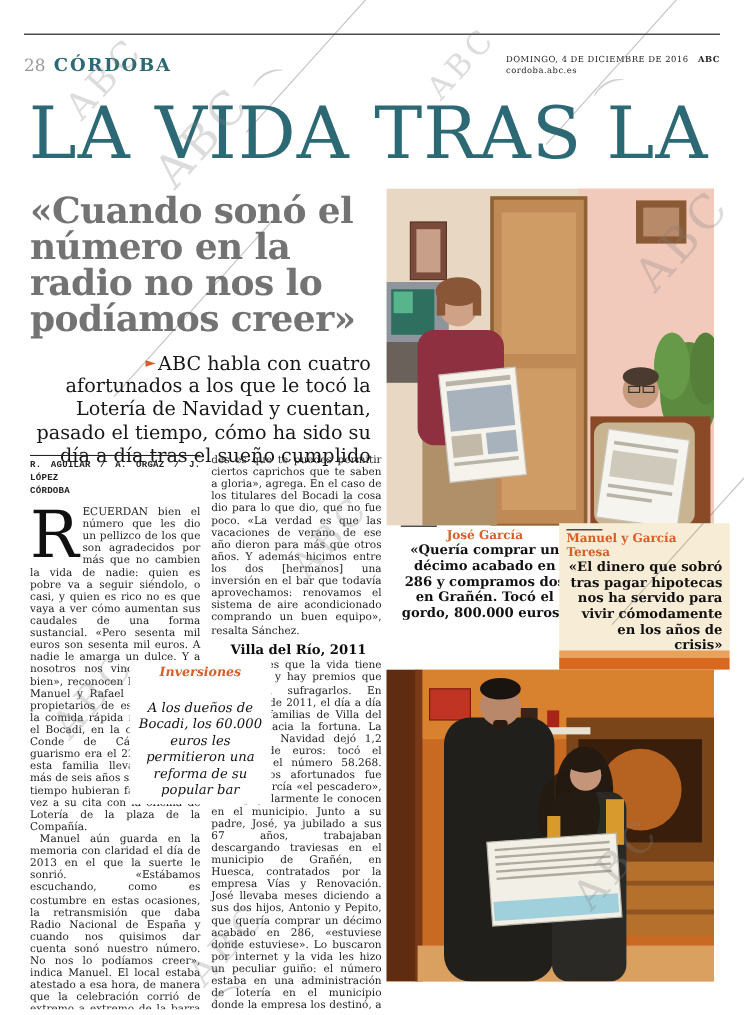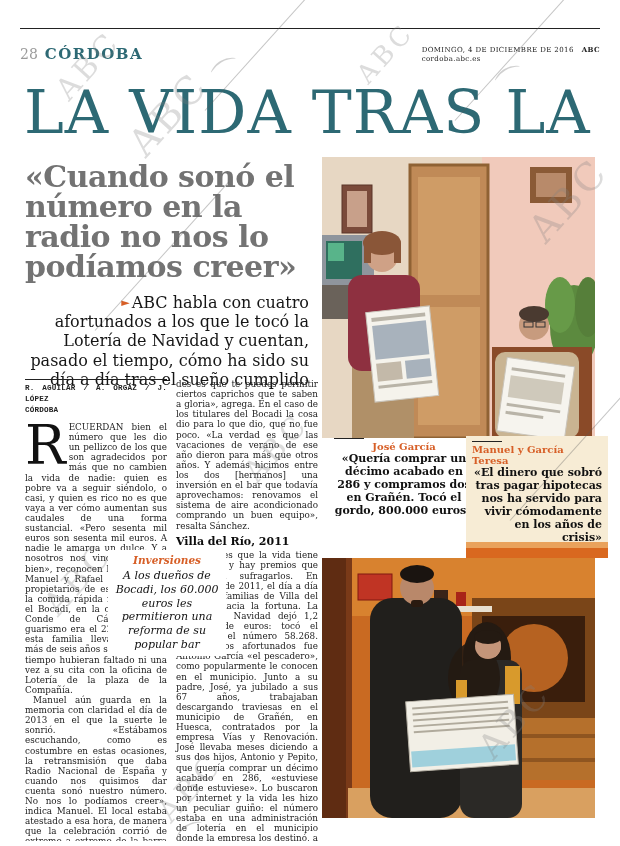--- a/index.html
+++ b/index.html
@@ -22,25 +22,25 @@
   .standfirst{position:absolute;left:25px;top:293px;width:284px;font-size:16px;line-height:1.2;
               color:#161616;text-align:right;}
   .standfirst .bullet{color:#d75f27;font-size:11px;vertical-align:2px;margin-right:2px;}
   .bodycols{position:absolute;left:25px;top:379px;width:293px;height:462px;display:flex;gap:9px;
             overflow:hidden;}
   .col{width:142px;font-size:8.8px;line-height:1.15;text-align:justify;color:#222;}
   .byline{border-top:1px solid #222;padding-top:3px;font-family:Liberation Mono, monospace;
           font-weight:bold;font-size:7.6px;letter-spacing:.2px;line-height:1.45;margin-bottom:6px;}
   .dropcap{float:left;font-size:54px;line-height:.8;padding:2px 3px 0 0;font-weight:normal;color:#111;}
   .p2{text-indent:8px;margin-top:2px;}
-  .subhead{font-weight:bold;font-size:11px;margin:5px 0 2px 0;color:#0d0d0d;}
+  .subhead{font-weight:bold;font-size:11px;margin:5px 0 2px 16px;color:#0d0d0d;}
   
   .pullquote{position:absolute;left:108px;top:550px;width:114px;background:#fff;text-align:center;
              padding:4px 2px;z-index:5;}
-  .pq-kicker{font-style:italic;font-weight:bold;color:#d75f27;font-size:10.5px;margin-bottom:3px;}
+  .pq-kicker{font-style:italic;font-weight:bold;color:#d75f27;font-size:10.5px;margin-bottom:17px;}
   .pq-text{font-style:italic;font-size:11px;line-height:1.25;color:#111;}
   
   .photo{position:absolute;display:block;}
   .cap-left{position:absolute;left:334px;top:438px;width:140px;text-align:center;}
   .cap-rule{width:30px;border-top:1.5px solid #222;margin-bottom:2px;}
   .cap-label{color:#d75f27;font-weight:bold;font-size:10px;margin-bottom:1px;}
   .cap-text{font-weight:bold;font-size:11px;line-height:1.18;color:#111;}
   .cap-right{position:absolute;left:466px;top:436px;width:142px;height:106px;background:#f7ecd5;
              box-sizing:border-box;padding:5px 6px;}
   .cap-right .cap-text{text-align:right;}

